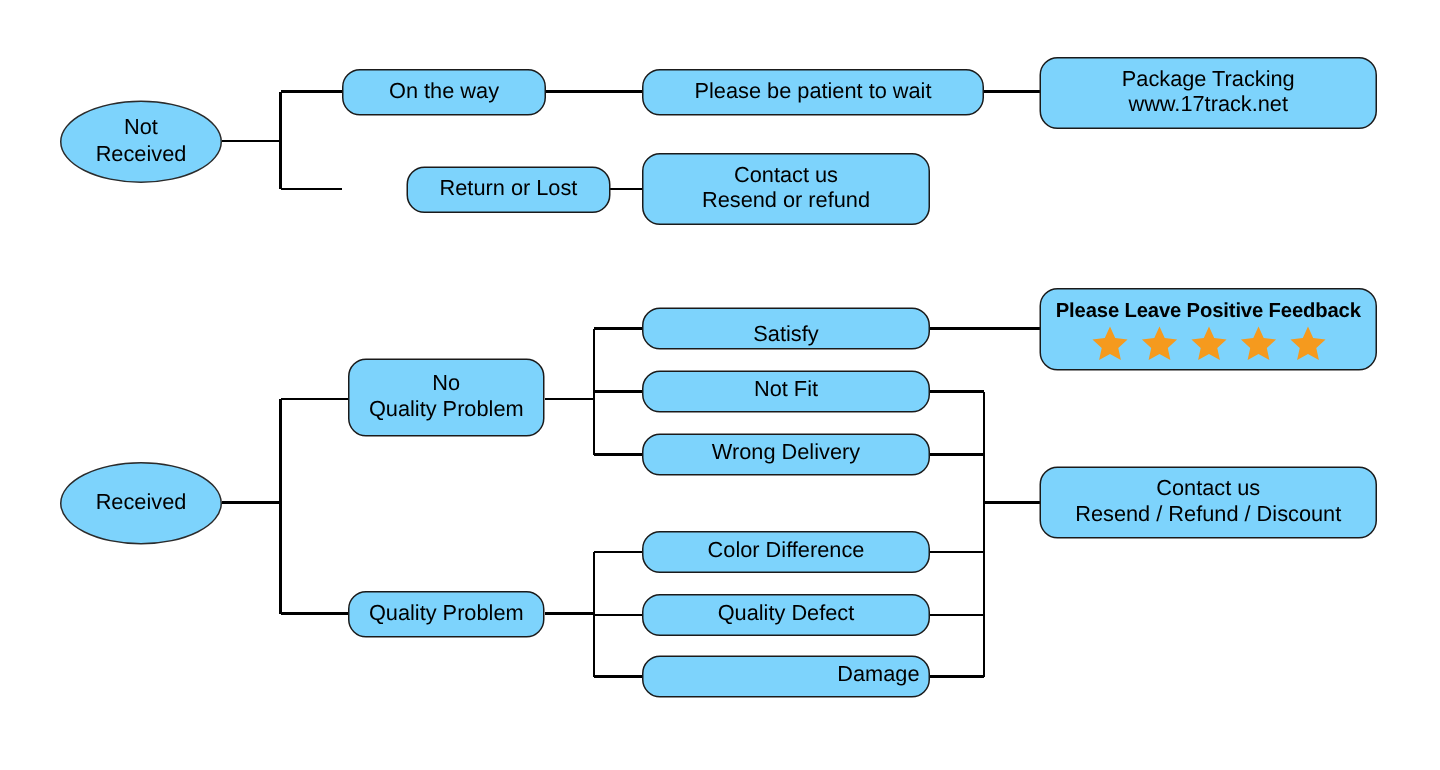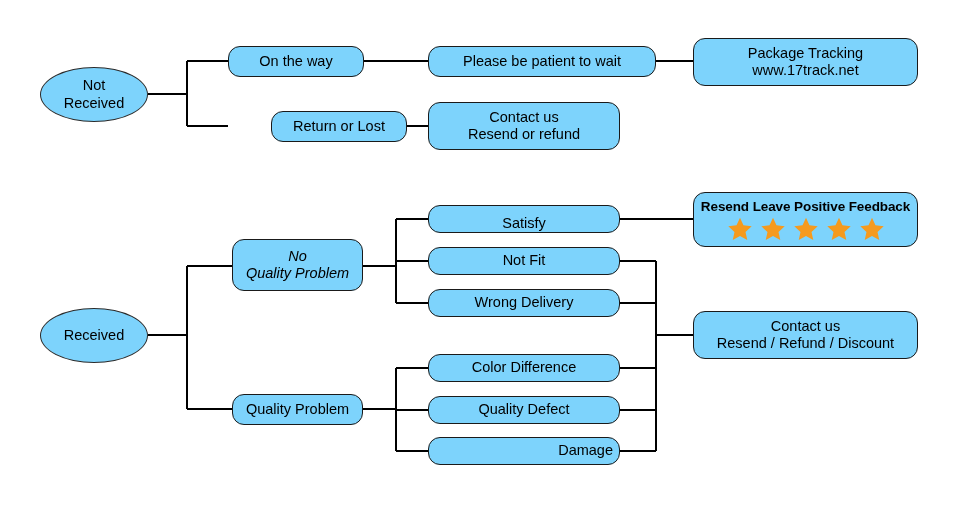--- a/index.html
+++ b/index.html
@@ -175,21 +175,21 @@
 
   <div class="node process" style="left:693px; top:38px; width:225px; height:48px;">
     <span class="label-lines">Package Tracking
 www.17track.net</span>
   </div>
 
   <div class="node terminal" style="left:40px; top:308px; width:108px; height:55px;">
     <span class="label-lines">Received</span>
   </div>
 
-  <div class="node process" style="left:232px; top:239px; width:131px; height:52px;font-style:italic;">
+  <div class="node process" style="left:232px; top:239px; width:131px; height:52px;">
     <span class="label-lines">No
 Quality Problem</span>
   </div>
 
   <div class="node process" style="left:232px; top:394px; width:131px; height:31px;">
     <span class="label-lines">Quality Problem</span>
   </div>
 
   <div class="node process" style="left:428px; top:205px; width:192px; height:28px;align-items:flex-end;">
     <span class="label-lines">Satisfy</span>
@@ -209,21 +209,21 @@
 
   <div class="node process" style="left:428px; top:396px; width:192px; height:28px;">
     <span class="label-lines">Quality Defect</span>
   </div>
 
   <div class="node process" style="left:428px; top:437px; width:192px; height:28px;justify-content:flex-end;">
     <span class="label-lines">Damage</span>
   </div>
 
   <div class="node process feedback" style="left:693px; top:192px; width:225px; height:55px;">
-    <span class="feedback-text">Resend Leave Positive Feedback</span>
+    <span class="feedback-text">Please Leave Positive Feedback</span>
     <span class="star-row" id="star-row">
         <svg class="star" viewBox="0 0 24 24">
           <polygon points="12,1.6 15.2,8.6 22.8,9.5 17.1,14.7 18.7,22.2 12,18.4 5.3,22.2 6.9,14.7 1.2,9.5 8.8,8.6" fill="#F59A1E"></polygon>
         </svg>
         <svg class="star" viewBox="0 0 24 24">
           <polygon points="12,1.6 15.2,8.6 22.8,9.5 17.1,14.7 18.7,22.2 12,18.4 5.3,22.2 6.9,14.7 1.2,9.5 8.8,8.6" fill="#F59A1E"></polygon>
         </svg>
         <svg class="star" viewBox="0 0 24 24">
           <polygon points="12,1.6 15.2,8.6 22.8,9.5 17.1,14.7 18.7,22.2 12,18.4 5.3,22.2 6.9,14.7 1.2,9.5 8.8,8.6" fill="#F59A1E"></polygon>
         </svg>

